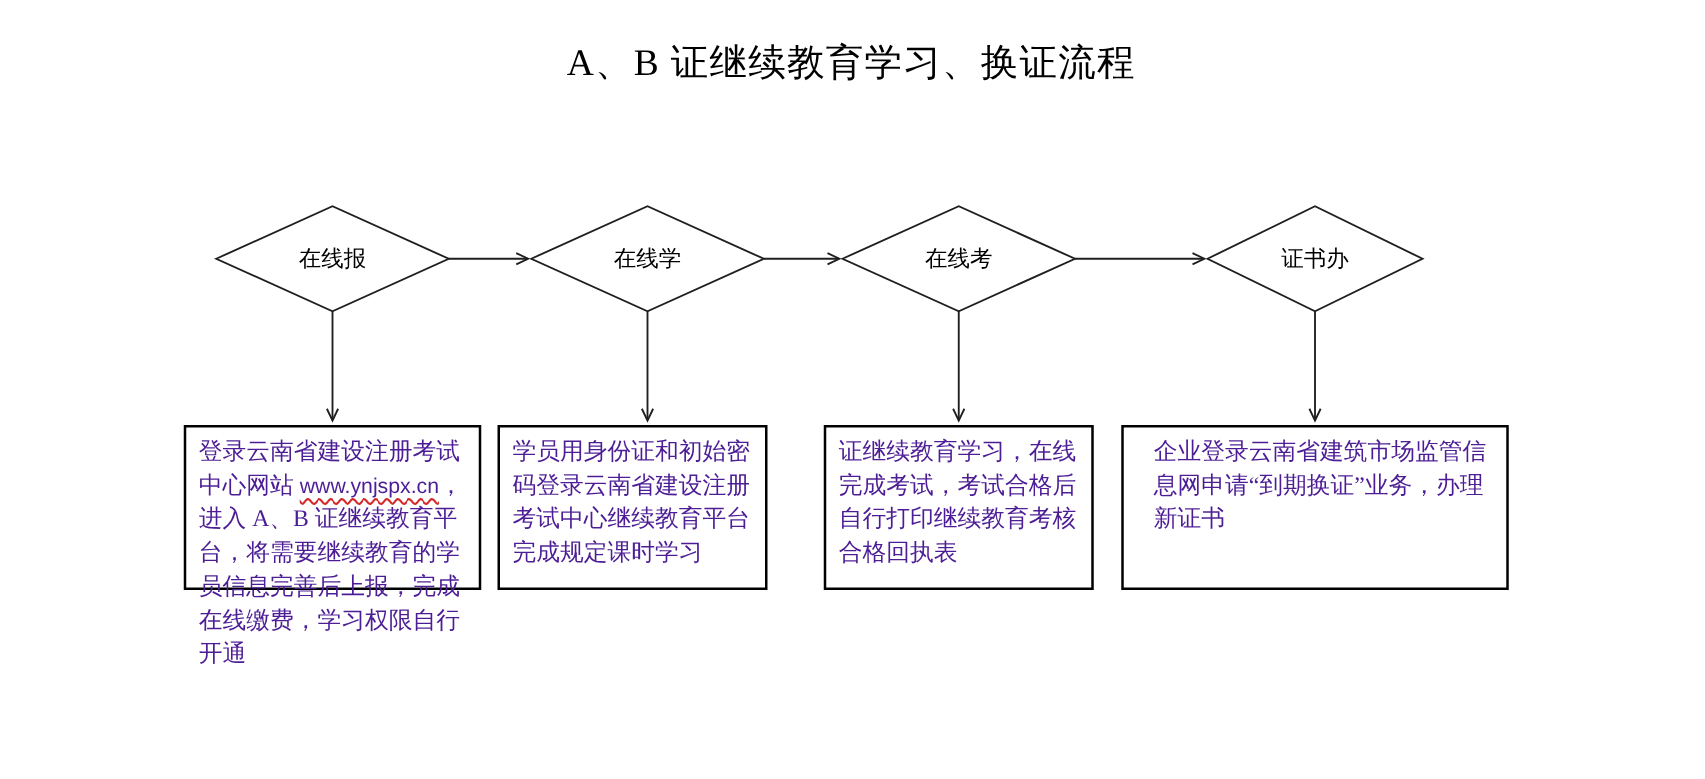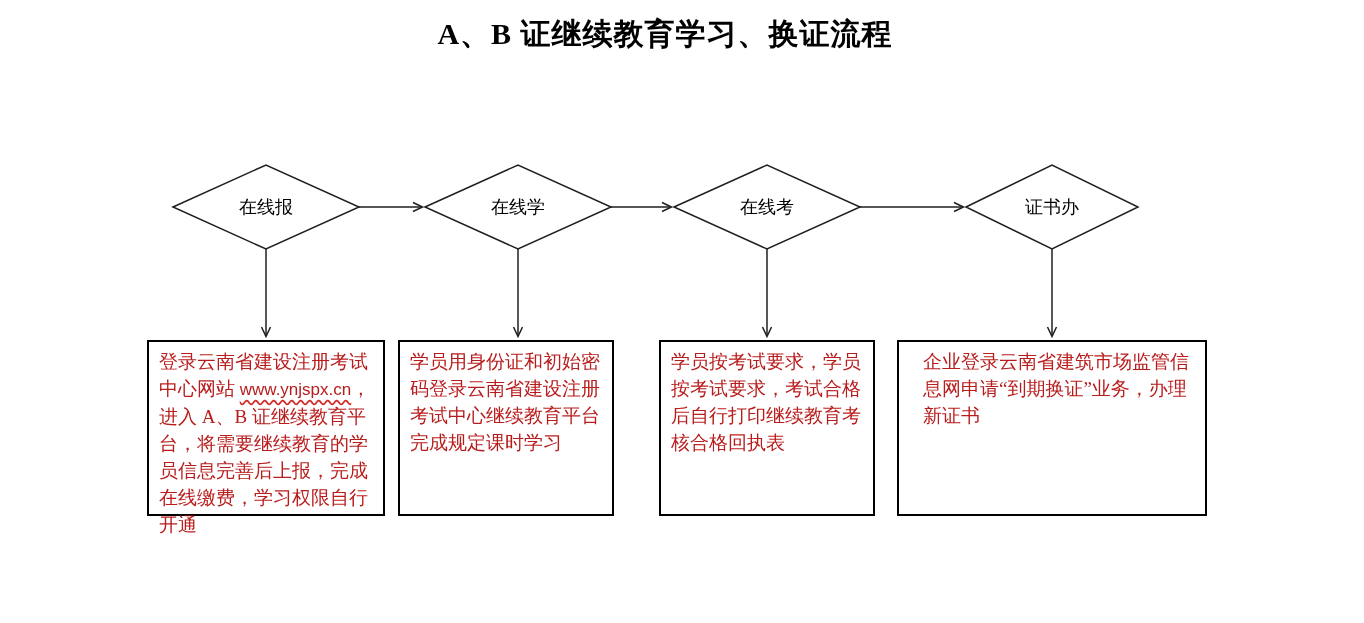--- a/index.html
+++ b/index.html
@@ -13,24 +13,24 @@
     height: 623px;
     overflow: hidden;
     font-family: "Liberation Serif", serif;
     color: #000000;
   }
   .title {
     position: absolute;
     top: 14px;
     left: 0;
     width: 1330px;
-    margin: 0;
+    margin: 16px;
     text-align: center;
     font-size: 30px;
-    font-weight: 700;
+    font-weight: 400;
     letter-spacing: 1px;
     color: #000000;
     font-family: "Liberation Serif", serif;
   }
   .flow-svg {
     position: absolute;
     left: 0;
     top: 0;
     width: 1364px;
     height: 623px;
@@ -47,29 +47,29 @@
   }
   .diamond-label {
     font-size: 18px;
     font-family: "Liberation Serif", serif;
     fill: #000000;
     text-anchor: middle;
   }
   .step-box {
     position: absolute;
     top: 340px;
-    height: 176px;
+    height: 132px;
     box-sizing: border-box;
     border: 2px solid #000000;
     background: #ffffff;
     padding: 6px 10px;
     font-size: 19px;
     line-height: 27px;
     text-align: left;
-    color: #b91c1c;
+    color: #4c1d95;
     font-family: "Liberation Serif", serif;
   }
   .box-1 { left: 147px; width: 238px; }
   .box-2 { left: 398px; width: 216px; }
   .box-3 { left: 659px; width: 216px; }
   .box-4 { left: 897px; width: 310px; padding-left: 24px; }
   .url-text {
     font-family: "Liberation Sans", sans-serif;
     font-size: 17px;
     text-decoration-line: underline;
@@ -115,18 +115,18 @@
 
 <div class="step-box box-1">
   <span>登录云南省建设注册考试中心网站 </span><span class="url-text">www.ynjspx.cn</span><span>，进入 A、B 证继续教育平台，将需要继续教育的学员信息完善后上报，完成在线缴费，学习权限自行开通</span>
 </div>
 
 <div class="step-box box-2">
   <span>学员用身份证和初始密码登录云南省建设注册考试中心继续教育平台完成规定课时学习</span>
 </div>
 
 <div class="step-box box-3">
-  <span>学员按考试要求，学员按考试要求，考试合格后自行打印继续教育考核合格回执表</span>
+  <span>证继续教育学习，在线完成考试，考试合格后自行打印继续教育考核合格回执表</span>
 </div>
 
 <div class="step-box box-4">
   <span>企业登录云南省建筑市场监管信息网申请“到期换证”业务，办理新证书</span>
 </div>
 
 </body></html>

